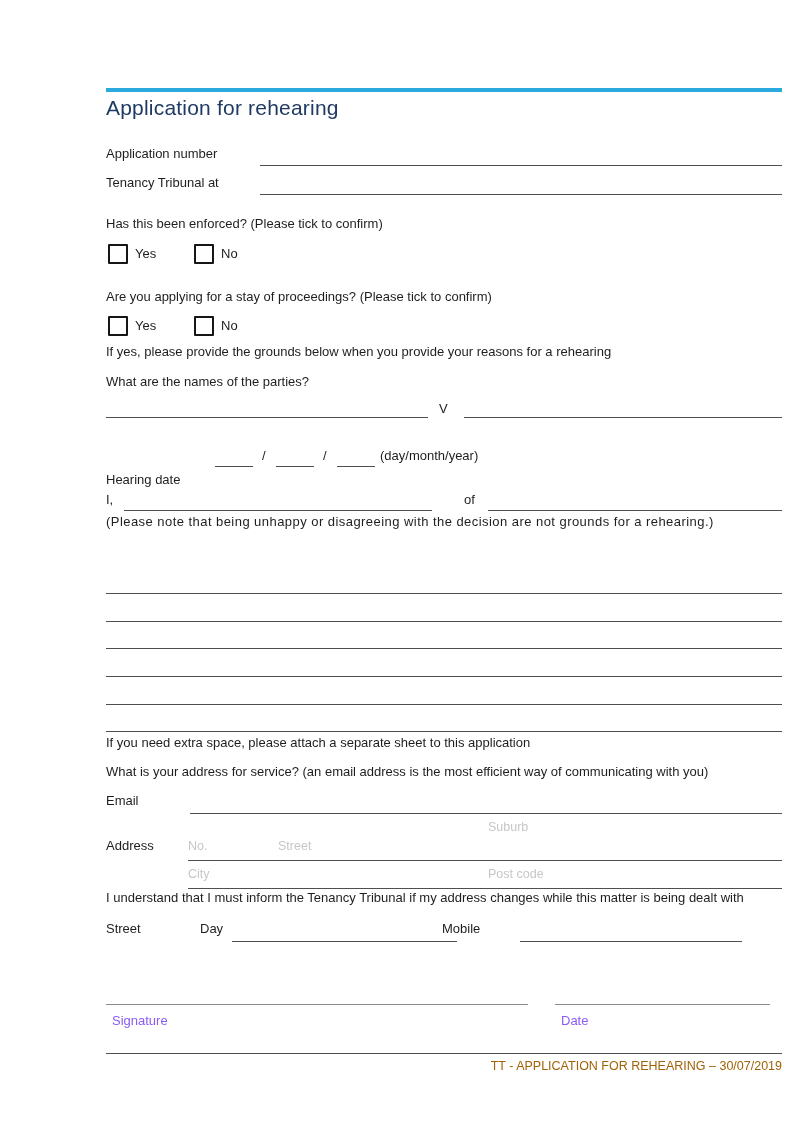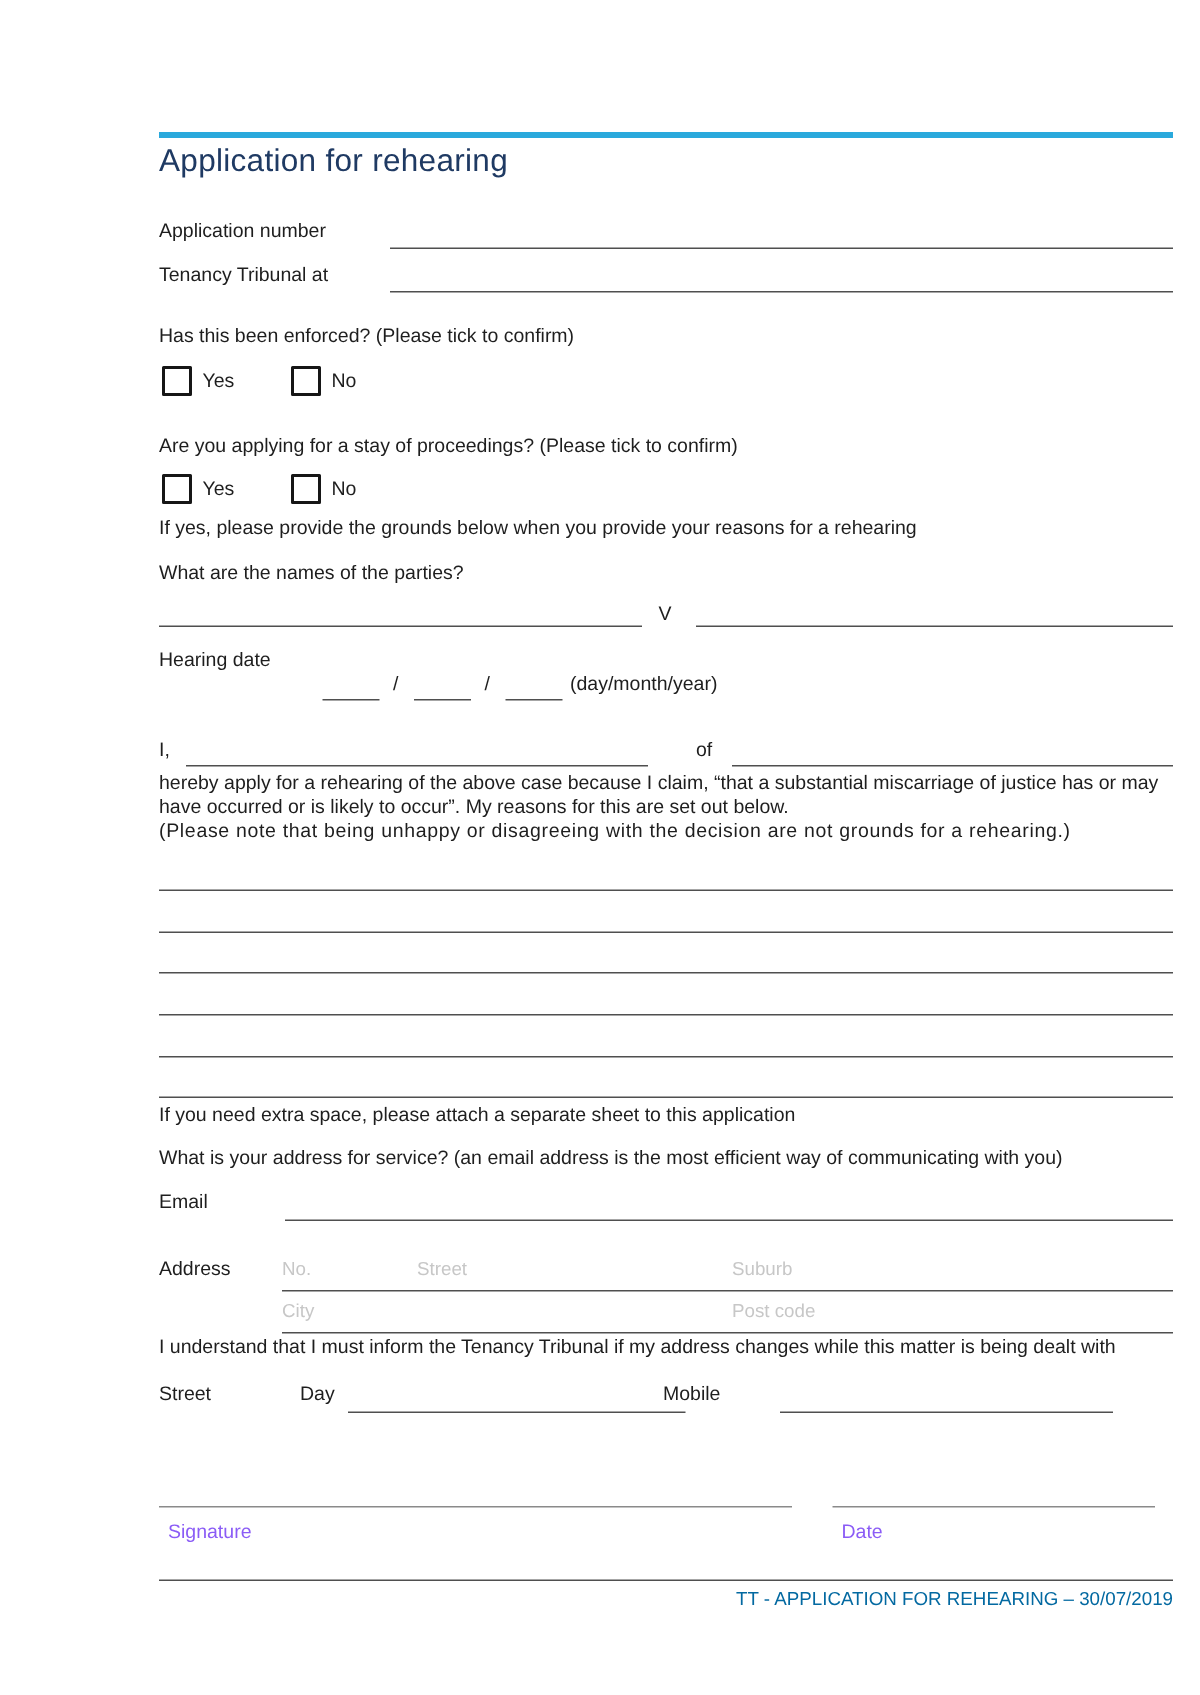--- a/index.html
+++ b/index.html
@@ -16,21 +16,21 @@
   .lbl{font-size:13px;line-height:15px;white-space:nowrap;}
   .accent-bar{left:66px;top:88px;width:676px;height:4px;background:#2AA9DC;}
   .title{left:66px;top:96px;font-size:21px;color:#1F3A63;letter-spacing:.2px;}
   .fline{height:0;border-top:1.5px solid #4f4f4f;}
   .fline-light{height:0;border-top:1.5px solid #8a8a8a;}
   .checkbox{width:16px;height:16px;border:2px solid #161616;background:#fff;border-radius:1px;}
   .grey-ph{font-size:12.5px;color:#c7c7c7;white-space:nowrap;}
   .grey-lbl{font-size:13px;color:#8b5cf6;white-space:nowrap;}
   .para{font-size:13px;line-height:16px;width:676px;}
   .para-note{letter-spacing:.45px;}
-  .footer-text{font-size:12.5px;color:#0369a1;white-space:nowrap;}
+  .footer-text{font-size:12.5px;color:#a16207;white-space:nowrap;}
   .slash{font-size:13px;}
 </style>
 </head>
 <body>
 
 <div class="page">
 
   <div class="abs accent-bar"></div>
   <div class="abs title">Application for rehearing</div>
 
@@ -52,55 +52,54 @@
   <div class="abs checkbox" style="left:154px;top:316px;"></div>
   <div class="abs lbl" style="left:181px;top:318px;">No</div>
 
   <div class="abs lbl" style="left:66px;top:344px;">If yes, please provide the grounds below when you provide your reasons for a rehearing</div>
 
   <div class="abs lbl" style="left:66px;top:374px;">What are the names of the parties?</div>
   <div class="abs fline" style="left:66px;top:417px;width:322px;"></div>
   <div class="abs lbl" style="left:399px;top:401px;">V</div>
   <div class="abs fline" style="left:424px;top:417px;width:318px;"></div>
 
-  <div class="abs lbl" style="left:66px;top:432px;">Hearing date</div>
+  <div class="abs lbl" style="left:66px;top:472px;">Hearing date</div>
   <div class="abs fline" style="left:175px;top:466px;width:38px;"></div>
   <div class="abs slash" style="left:222px;top:448px;">/</div>
   <div class="abs fline" style="left:236px;top:466px;width:38px;"></div>
   <div class="abs slash" style="left:283px;top:448px;">/</div>
   <div class="abs fline" style="left:297px;top:466px;width:38px;"></div>
   <div class="abs lbl" style="left:340px;top:448px;">(day/month/year)</div>
 
   <div class="abs lbl" style="left:66px;top:492px;">I,</div>
   <div class="abs fline" style="left:84px;top:510px;width:308px;"></div>
   <div class="abs lbl" style="left:424px;top:492px;">of</div>
   <div class="abs fline" style="left:448px;top:510px;width:294px;"></div>
 
   <div class="abs para" style="left:66px;top:514px;">
-    <div>hereby apply for a rehearing of the above case because I claim, “that a substantial miscarriage of justice has or may have occurred or is likely to occur”. My reasons for this are set out below.</div>
     <div class="para-note">(Please note that being unhappy or disagreeing with the decision are not grounds for a rehearing.)</div>
   </div>
 
   <div class="abs fline" style="left:66px;top:593px;width:676px;"></div>
   <div class="abs fline" style="left:66px;top:621px;width:676px;"></div>
   <div class="abs fline" style="left:66px;top:648px;width:676px;"></div>
   <div class="abs fline" style="left:66px;top:676px;width:676px;"></div>
   <div class="abs fline" style="left:66px;top:704px;width:676px;"></div>
   <div class="abs fline" style="left:66px;top:731px;width:676px;"></div>
 
   <div class="abs lbl" style="left:66px;top:764px;">What is your address for service? (an email address is the most efficient way of communicating with you)</div>
   <div class="abs lbl" style="left:66px;top:735px;">If you need extra space, please attach a separate sheet to this application</div>
 
   <div class="abs lbl" style="left:66px;top:793px;">Email</div>
   <div class="abs fline" style="left:150px;top:813px;width:592px;"></div>
 
   <div class="abs lbl" style="left:66px;top:838px;">Address</div>
   <div class="abs grey-ph" style="left:148px;top:839px;">No.</div>
   <div class="abs grey-ph" style="left:238px;top:839px;">Street</div>
-  <div class="abs grey-ph" style="left:448px;top:839px;">Suburb</div>
+  <div class="abs grey-ph" style="left:448px;top:820px;">Suburb</div>
   <div class="abs fline" style="left:148px;top:860px;width:594px;"></div>
 
   <div class="abs grey-ph" style="left:148px;top:867px;">City</div>
   <div class="abs grey-ph" style="left:448px;top:867px;">Post code</div>
   <div class="abs fline" style="left:148px;top:888px;width:594px;"></div>
 
   <div class="abs lbl" style="left:66px;top:890px;">I understand that I must inform the Tenancy Tribunal if my address changes while this matter is being dealt with</div>
 
   <div class="abs lbl" style="left:66px;top:921px;">Street</div>
   <div class="abs lbl" style="left:160px;top:921px;">Day</div>

